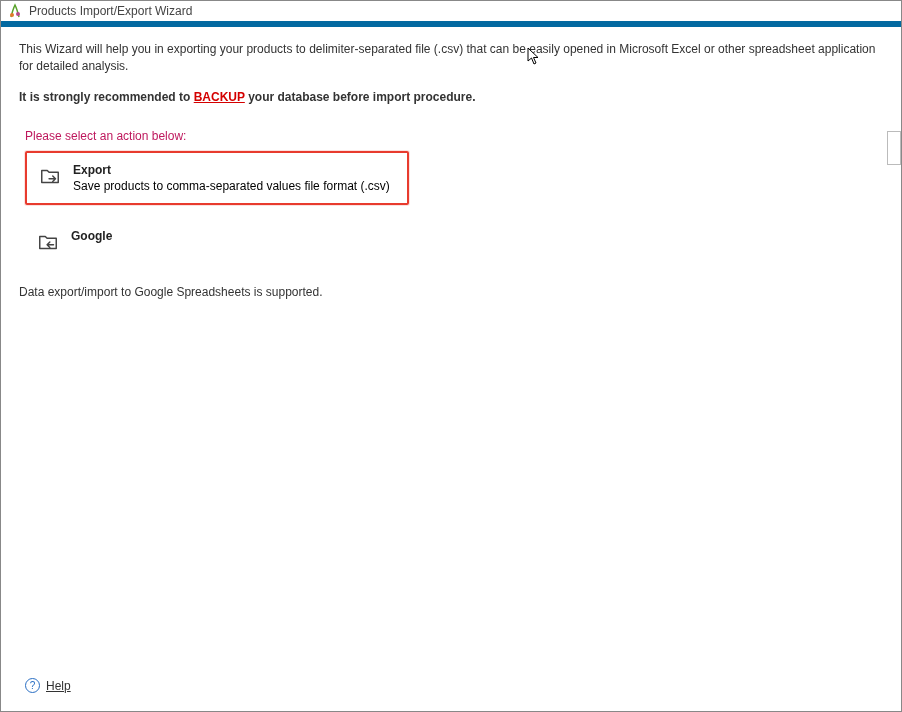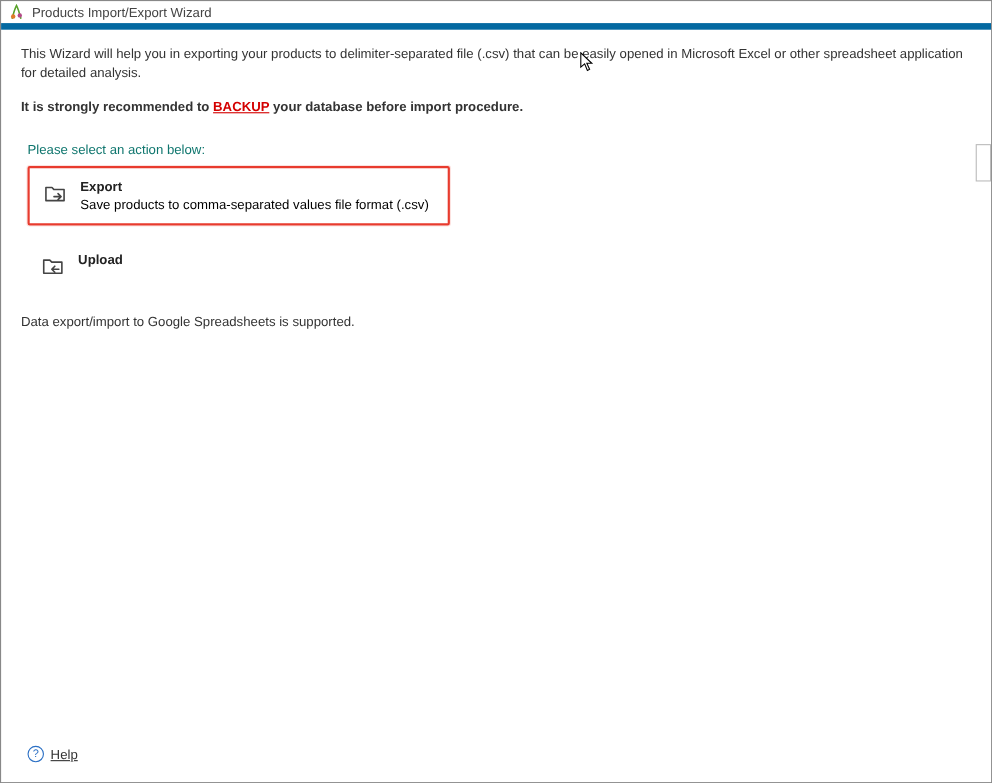--- a/index.html
+++ b/index.html
@@ -41,21 +41,21 @@
     }
     .intro .recommend {
       margin-top: 14px;
       margin-bottom: 24px;
     }
     .intro .recommend .pre { font-weight: 700; }
     .intro .recommend .backup { color: #d40000; font-weight: 700; text-decoration: underline; }
     .intro .recommend .post { font-weight: 700; }
     .select-label {
       font-size: 12px;
-      color: #0f766e;
+      color: #be185d;
       margin: 20px 0 8px 6px;
     }
     .option {
       display: flex;
       align-items: flex-start;
       gap: 12px;
       padding: 10px 12px;
       margin: 6px 0 14px 6px;
       width: 384px;
       border-radius: 2px;
@@ -161,21 +161,21 @@
   </div>
 
   <div class="option">
     <span class="icon">
       <svg viewBox="0 0 24 24" width="22" height="22">
         <path d="M3 6 h6 l2 2 h10 v11 H3 Z" fill="none" stroke="#444" stroke-width="1.6" stroke-linejoin="round"></path>
         <path d="M18 15 h-7 M14 12 l-3 3 3 3" fill="none" stroke="#444" stroke-width="1.6" stroke-linecap="round" stroke-linejoin="round"></path>
       </svg>
     </span>
     <div class="texts">
-      <div class="title">Upload</div>
+      <div class="title">Google</div>
     </div>
   </div>
 
   <div class="footer-note">Data export/import to Google Spreadsheets is supported.</div>
 
   <div class="side-button"></div>
 
   <div class="help">
     <span class="q">?</span>
     <span class="text">Help</span>

